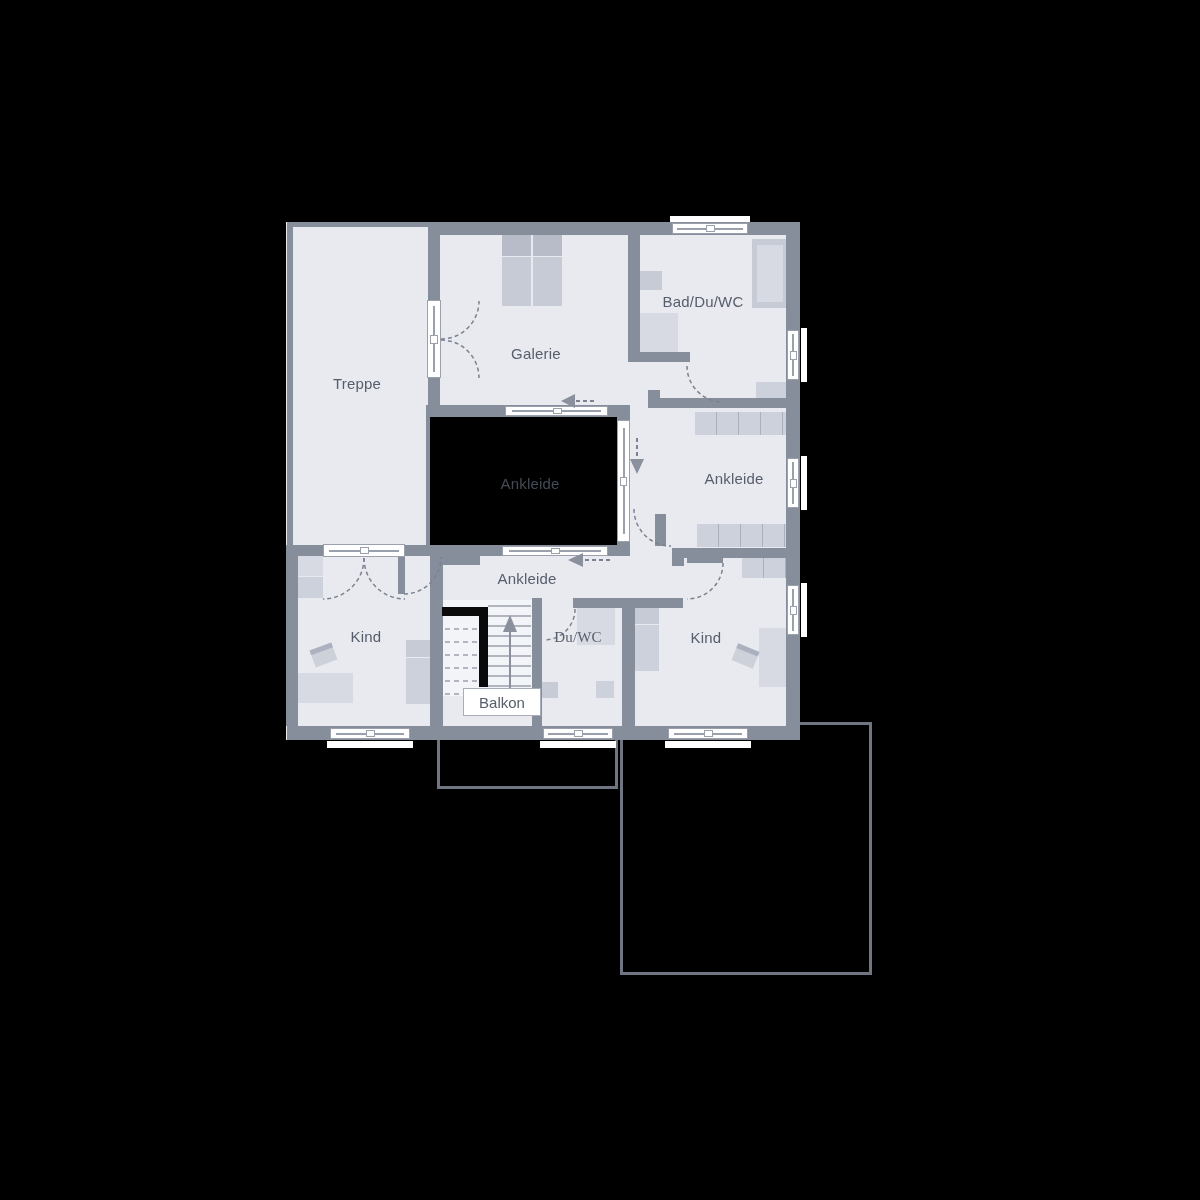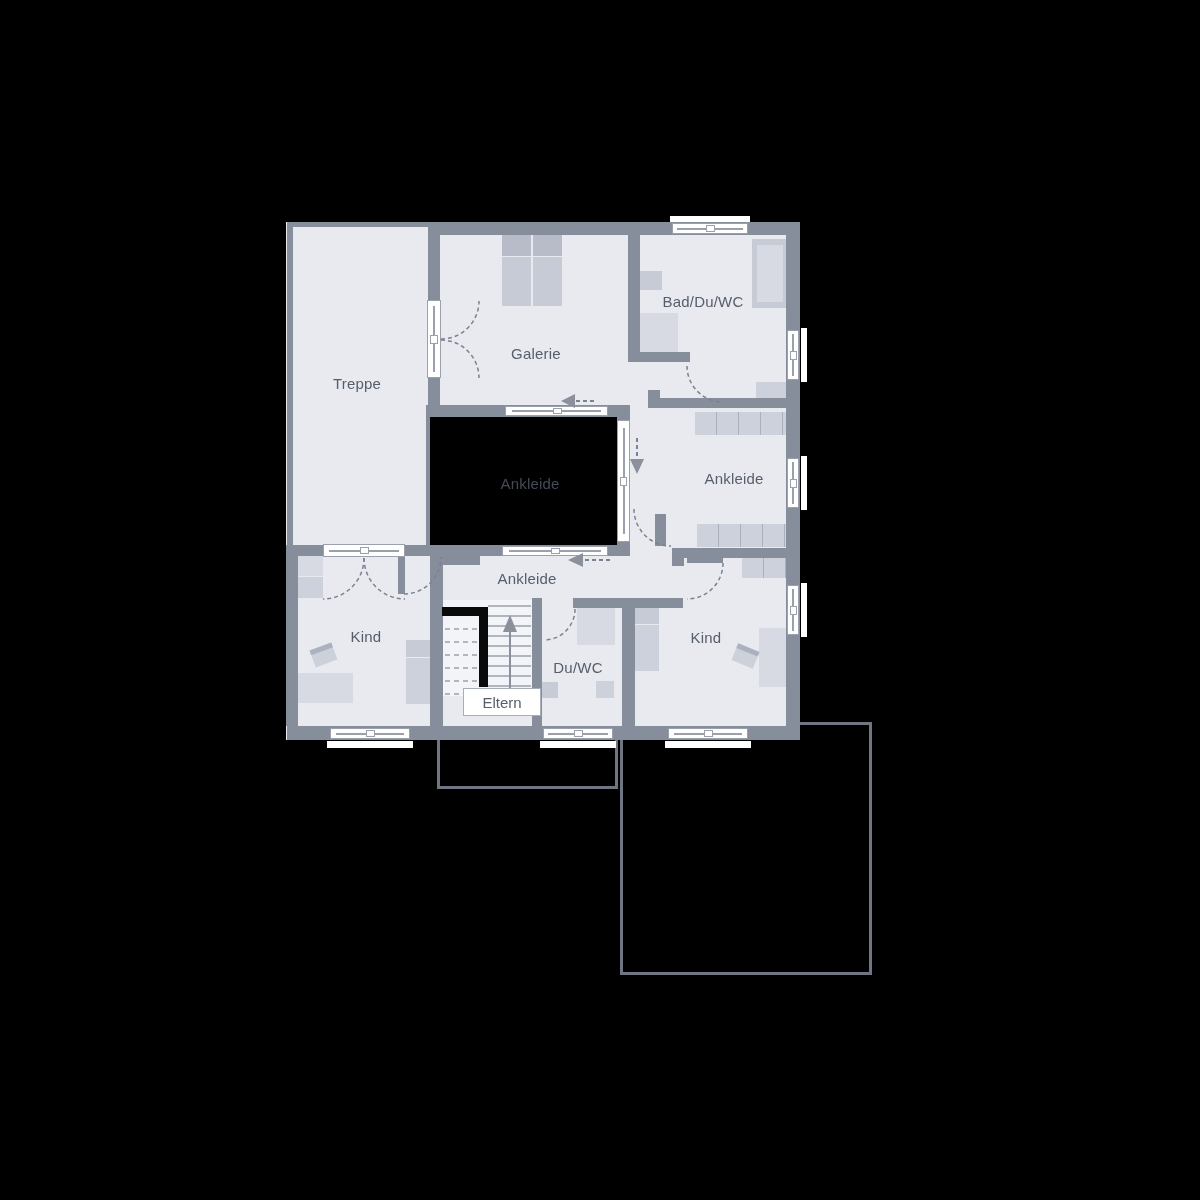--- a/index.html
+++ b/index.html
@@ -192,17 +192,17 @@
     </g>
   </svg>
 
   <span class="lbl z7" style="left:357px;top:383px;">Treppe</span>
   <span class="lbl z7" style="left:536px;top:353px;">Galerie</span>
   <span class="lbl z7" style="left:703px;top:301px;">Bad/Du/WC</span>
   <span class="lbl z7 dark" style="left:530px;top:483px;">Ankleide</span>
   <span class="lbl z7" style="left:734px;top:478px;">Ankleide</span>
   <span class="lbl z7" style="left:527px;top:578px;">Ankleide</span>
   <span class="lbl z7" style="left:366px;top:636px;">Kind</span>
-  <span class="lbl z7" style="left:578px;top:667px;">Du/WC</span>
+  <span class="lbl z7" style="left:578px;top:637px;font-family:Liberation Serif, serif;">Du/WC</span>
   <span class="lbl z7" style="left:706px;top:637px;">Kind</span>
-  <div class="lblbox z7" style="left:463px;top:688px;width:76px;height:26px;">Eltern</div>
+  <div class="lblbox z7" style="left:463px;top:688px;width:76px;height:26px;">Balkon</div>
 
 </div>
 
 </body></html>

